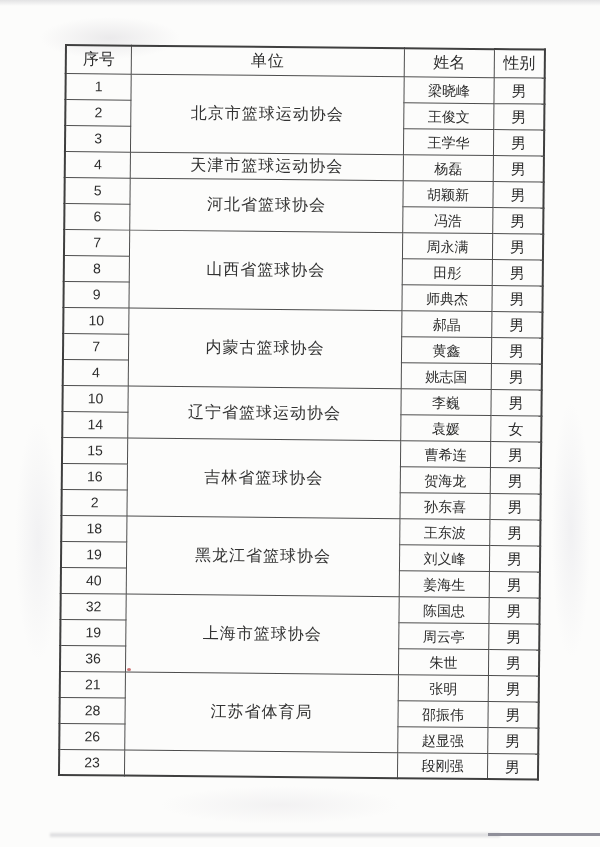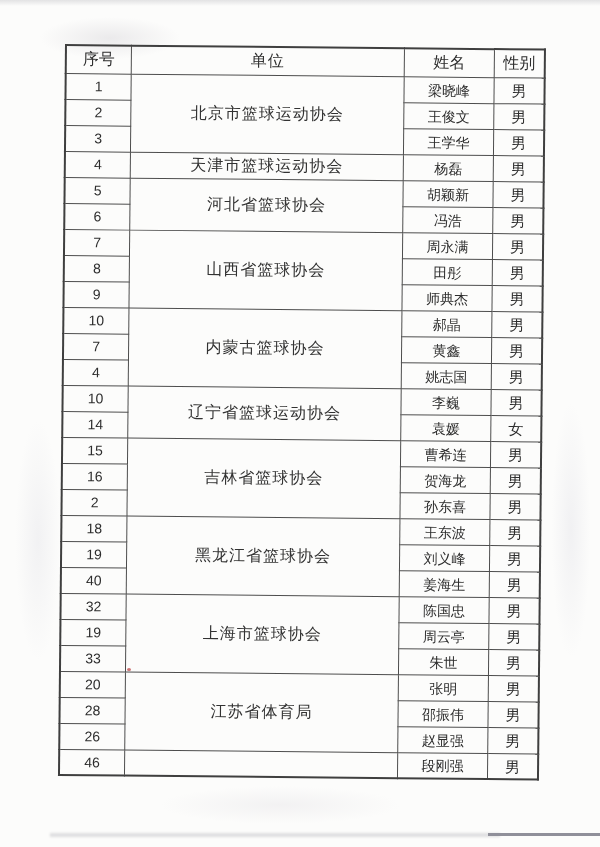--- a/index.html
+++ b/index.html
@@ -198,42 +198,42 @@
             <td class="col-unit" rowspan="3">上海市篮球协会</td>
             <td class="col-name">陈国忠</td>
             <td class="col-gender">男</td>
           </tr>
           <tr>
             <td class="col-index">19</td>
             <td class="col-name">周云亭</td>
             <td class="col-gender">男</td>
           </tr>
           <tr>
-            <td class="col-index">33</td>
+            <td class="col-index">36</td>
             <td class="col-name">朱世</td>
             <td class="col-gender">男</td>
           </tr>
           <tr>
-            <td class="col-index">20</td>
+            <td class="col-index">21</td>
             <td class="col-unit" rowspan="3">江苏省体育局</td>
             <td class="col-name">张明</td>
             <td class="col-gender">男</td>
           </tr>
           <tr>
             <td class="col-index">28</td>
             <td class="col-name">邵振伟</td>
             <td class="col-gender">男</td>
           </tr>
           <tr>
             <td class="col-index">26</td>
             <td class="col-name">赵显强</td>
             <td class="col-gender">男</td>
           </tr>
           <tr>
-            <td class="col-index">46</td>
+            <td class="col-index">23</td>
             <td class="col-unit" rowspan="1"></td>
             <td class="col-name">段刚强</td>
             <td class="col-gender">男</td>
           </tr>
         </tbody>
     </table>
     <div class="tick-strip"></div>
   </div>
 
   <div class="edge-bottom-soft"></div>

